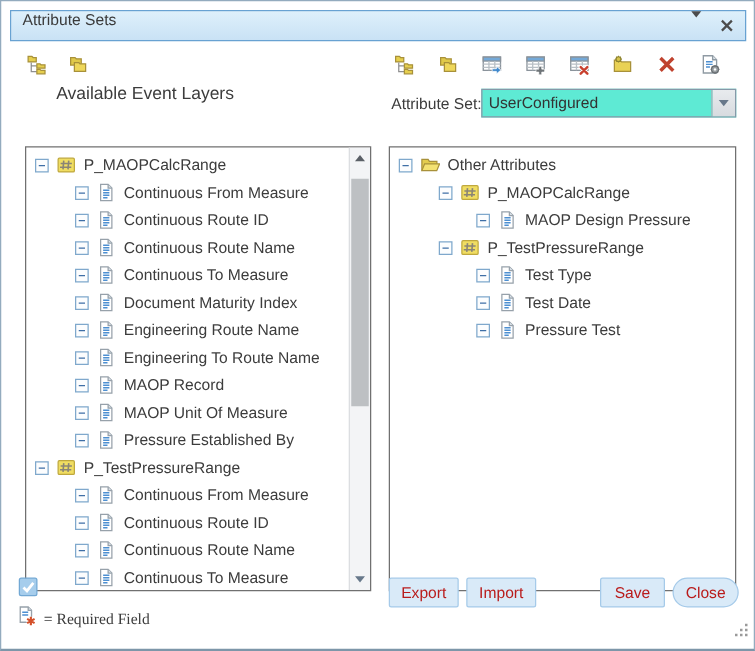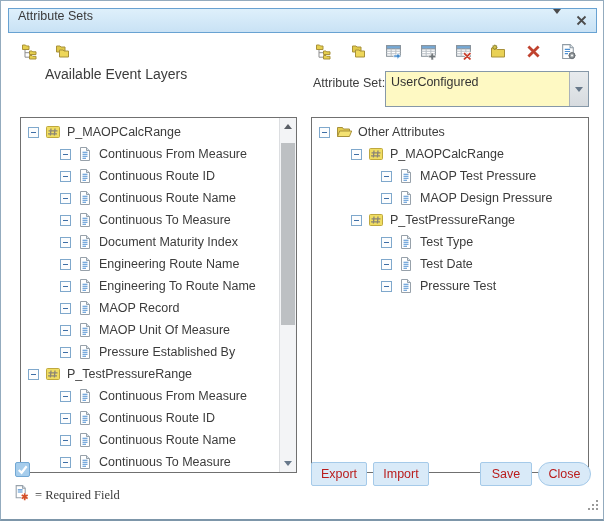--- a/index.html
+++ b/index.html
@@ -23,22 +23,22 @@
   .toolbar-right { position:absolute; left:314px; top:42px; display:flex; gap:18px; }
   .tbtn { width:17px; height:17px; border:none; background:transparent; padding:0; cursor:pointer; }
   .i17 { width:17px; height:17px; display:block; }
   .i16 { width:16px; height:16px; display:block; flex:none; }
 
   
   .lbl-available { position:absolute; left:20px; top:65px; font-size:14px;margin-left:24px; }
   .lbl-attrset  { position:absolute; left:312px; top:75px; font-size:12.5px; }
 
   
-  .combo { position:absolute; left:384px; top:70px; width:204px; height:36px;
-           background:#fef9c3; border:1px solid #8698a8; display:flex; cursor:pointer; }
+  .combo { position:absolute; left:384px; top:70px; width:204px; height:23px;
+           background:#5eead4; border:1px solid #8698a8; display:flex; cursor:pointer; }
   .combo-value { flex:1; font-size:12.5px; padding:3px 0 0 5px; color:#333; }
   .combo-btn { width:19px; border-left:1px solid #aab2ba; background:linear-gradient(#e8ebee,#d7dbdf);
                display:flex; align-items:center; justify-content:center; }
   .arr-down { width:0; height:0; border-left:4px solid transparent; border-right:4px solid transparent;
               border-top:5px solid #67788a; }
   .arr-up   { width:0; height:0; border-left:4px solid transparent; border-right:4px solid transparent;
               border-bottom:5px solid #5a5f66; }
 
   
   .panel { position:absolute; top:116px; height:356px; border:1px solid #707070; background:#fff; overflow:hidden; }
@@ -365,27 +365,20 @@
           <svg class="i16">
             <use href="#sym-layer"></use>
           </svg>
           <span class="tlabel">P_MAOPCalcRange</span>
         </div>
       <div class="trow lvl2">
           <span class="expander"></span>
           <svg class="i16">
             <use href="#sym-doc"></use>
           </svg>
-          <span class="tlabel">MAOP Test Pressure</span>
-        </div>
-      <div class="trow lvl2">
-          <span class="expander"></span>
-          <svg class="i16">
-            <use href="#sym-doc"></use>
-          </svg>
           <span class="tlabel">MAOP Design Pressure</span>
         </div>
       <div class="trow lvl1">
           <span class="expander"></span>
           <svg class="i16">
             <use href="#sym-layer"></use>
           </svg>
           <span class="tlabel">P_TestPressureRange</span>
         </div>
       <div class="trow lvl2">

